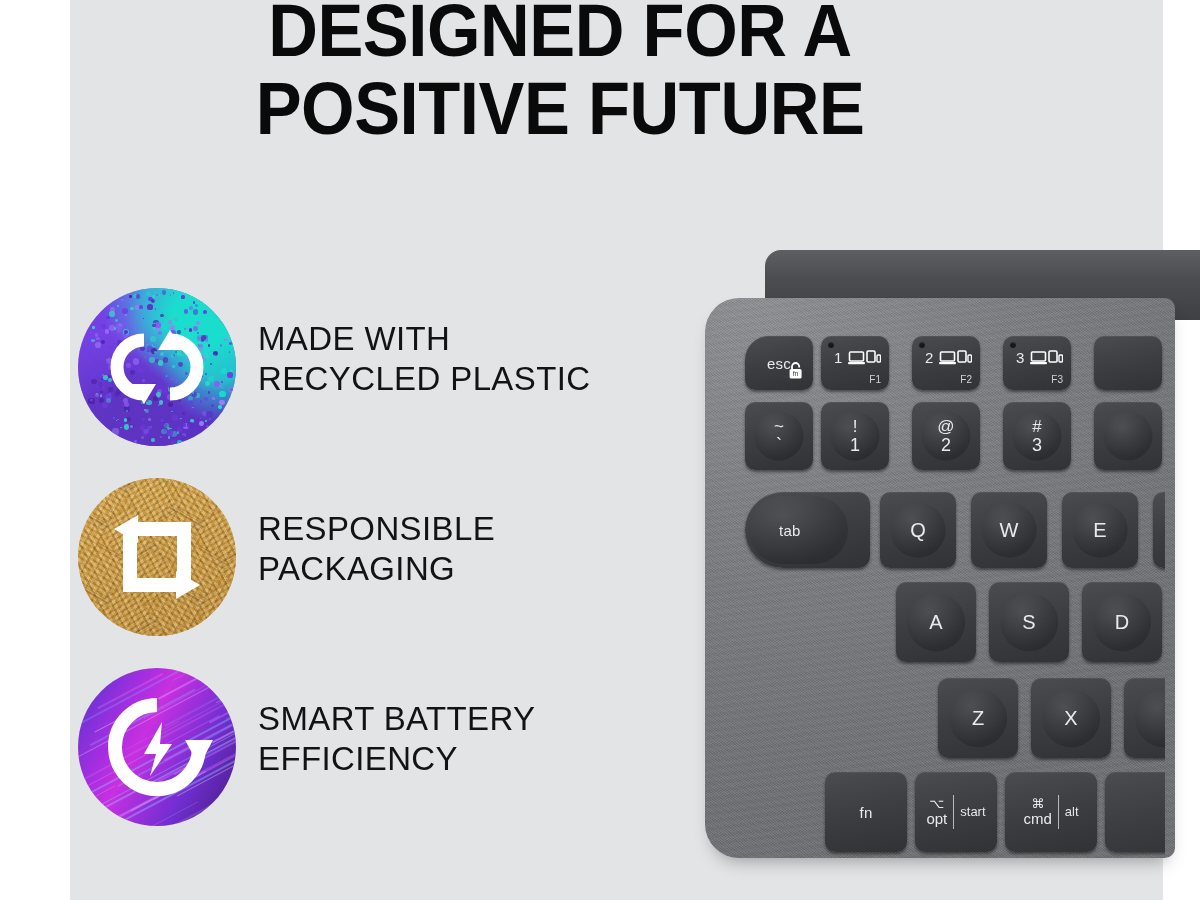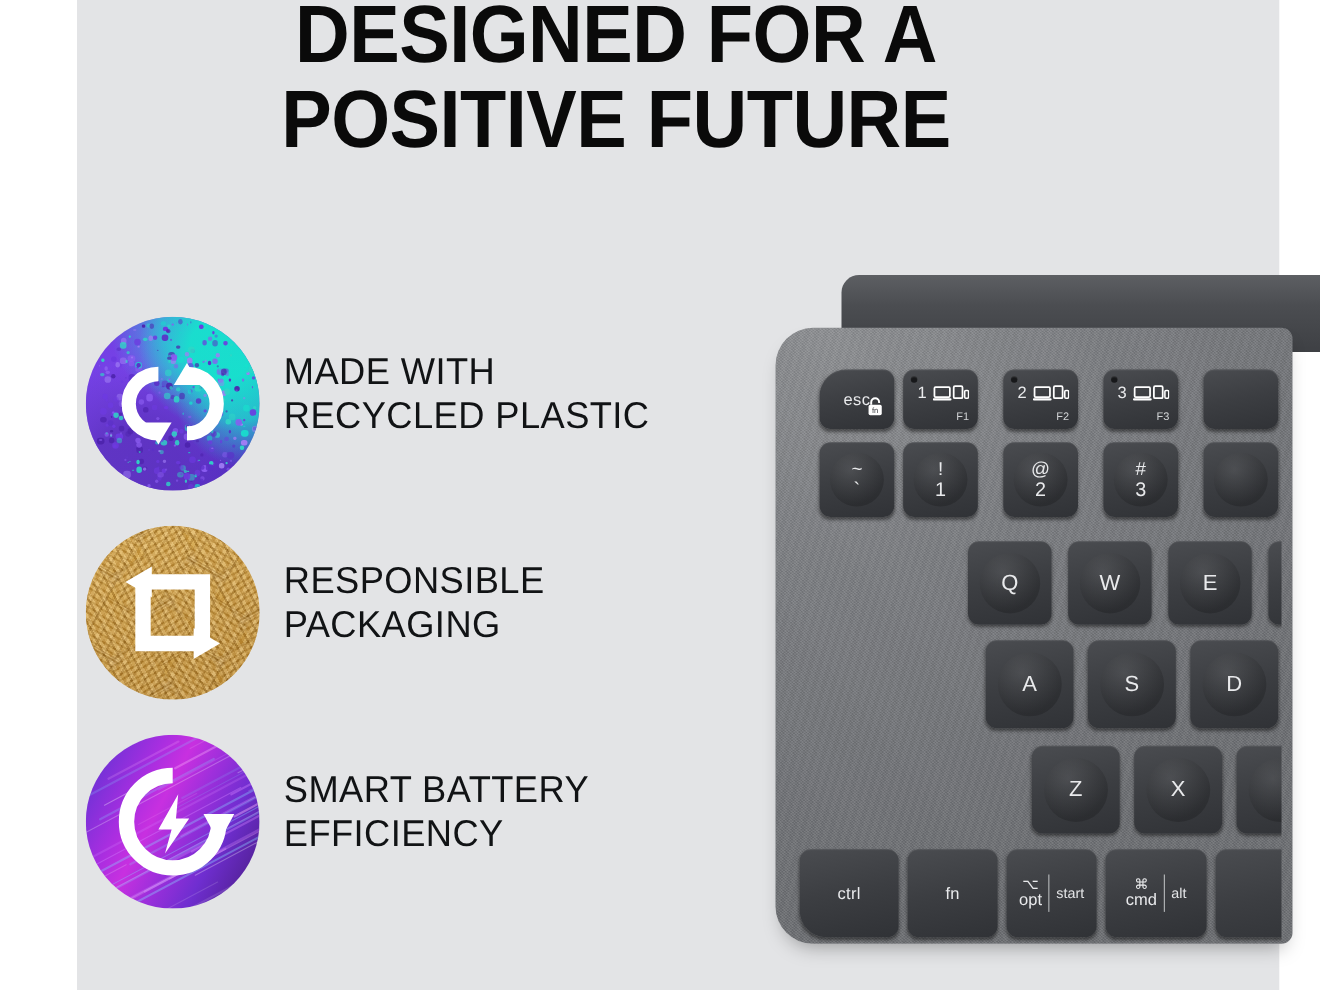--- a/index.html
+++ b/index.html
@@ -737,20 +737,24 @@
         </span>
       </div>
       <div class="key round numkey" style="left:298px;top:152px;width:68px;height:68px;">
         <span class="stack">
           <span class="top">#</span>
           <span class="bot">3</span>
         </span>
       </div>
       <div class="key round numkey" style="left:389px;top:152px;width:68px;height:68px;"></div>
 
+      <div class="key pillL" style="left:40px;top:242px;width:125px;height:76px;border-radius:38px 12px 12px 38px;
+                  justify-content:flex-start;padding-left:34px;">
+        <span class="lbl">tab</span>
+      </div>
       <div class="key round" style="left:175px;top:242px;width:76px;height:76px;">
         <span class="big">Q</span>
       </div>
       <div class="key round" style="left:266px;top:242px;width:76px;height:76px;">
         <span class="big">W</span>
       </div>
       <div class="key round" style="left:357px;top:242px;width:76px;height:76px;">
         <span class="big">E</span>
       </div>
       <div class="key round" style="left:448px;top:242px;width:76px;height:76px;"></div>
@@ -766,23 +770,20 @@
       </div>
 
       <div class="key round" style="left:233px;top:428px;width:80px;height:80px;">
         <span class="big">Z</span>
       </div>
       <div class="key round" style="left:326px;top:428px;width:80px;height:80px;">
         <span class="big">X</span>
       </div>
       <div class="key round" style="left:419px;top:428px;width:80px;height:80px;"></div>
 
-      <div class="key bl" style="left:22px;top:522px;width:90px;height:80px;">
-        <span class="lbl">ctrl</span>
-      </div>
       <div class="key" style="left:120px;top:522px;width:82px;height:80px;">
         <span class="lbl">fn</span>
       </div>
       <div class="key dual" style="left:210px;top:522px;width:82px;height:80px;">
         <span class="a">
           <span class="glyph">⌥</span>
           <span>opt</span>
         </span>
         <span class="sep"></span>
         <span class="b">start</span>

